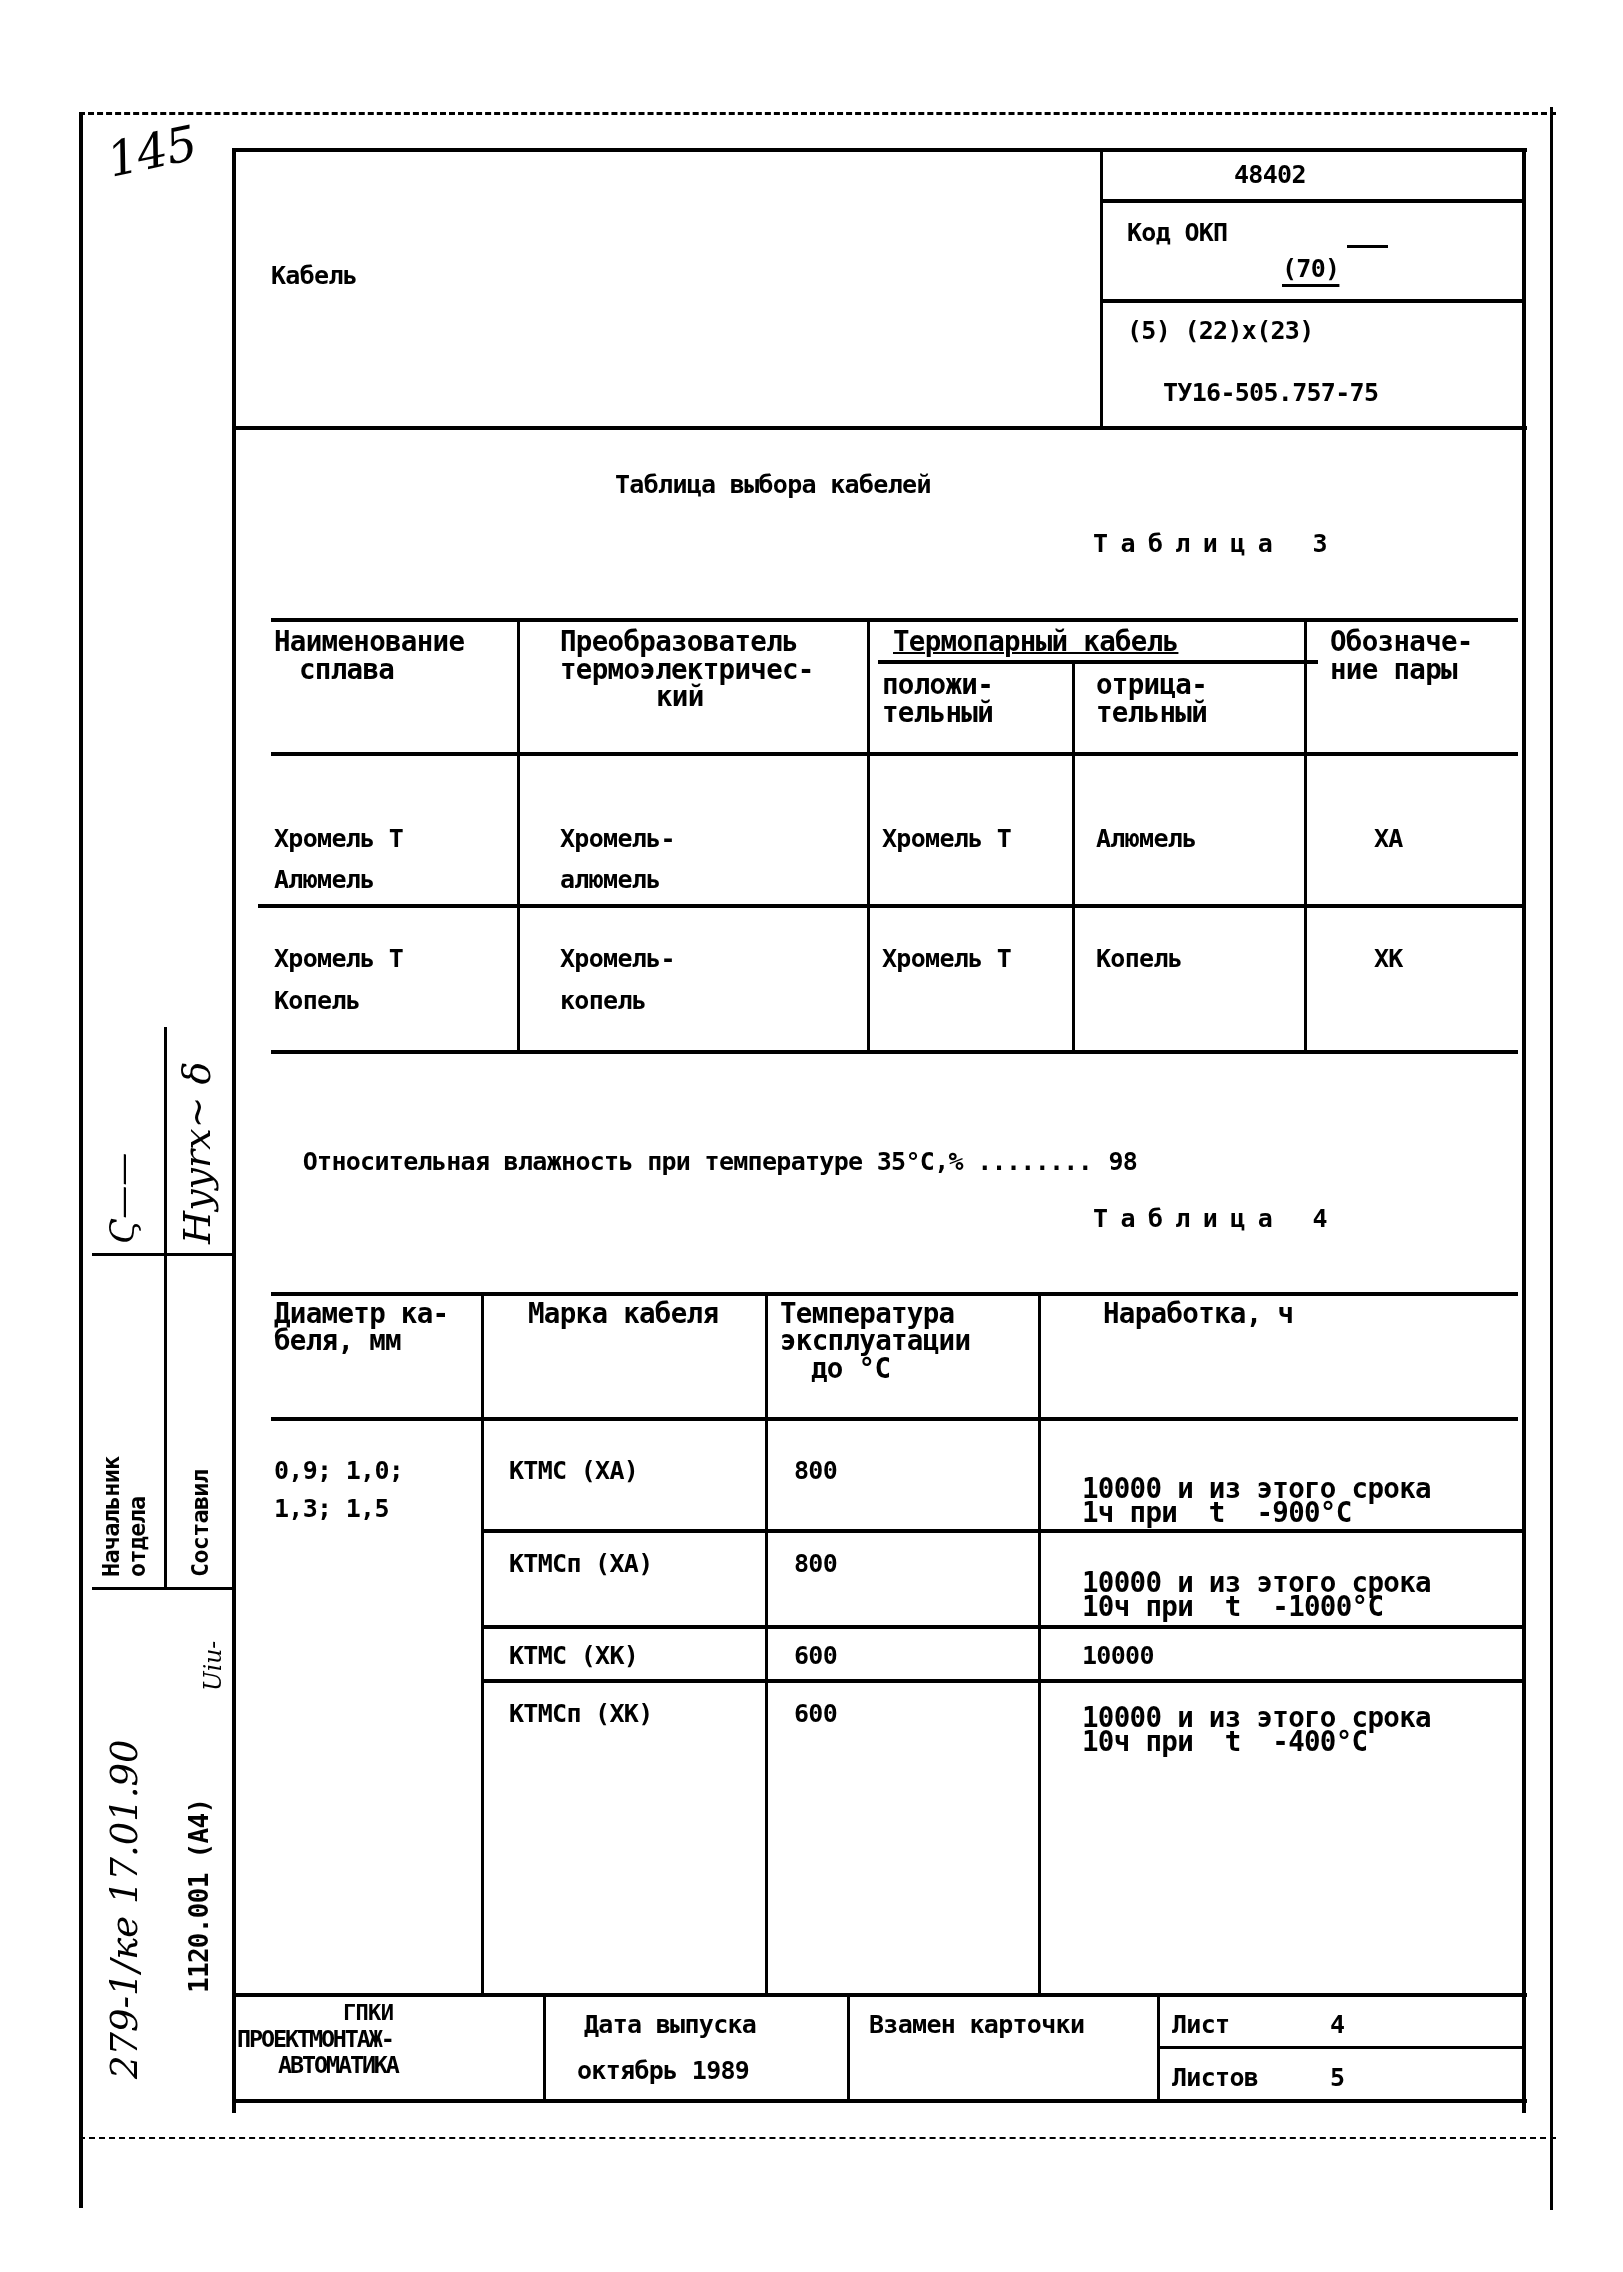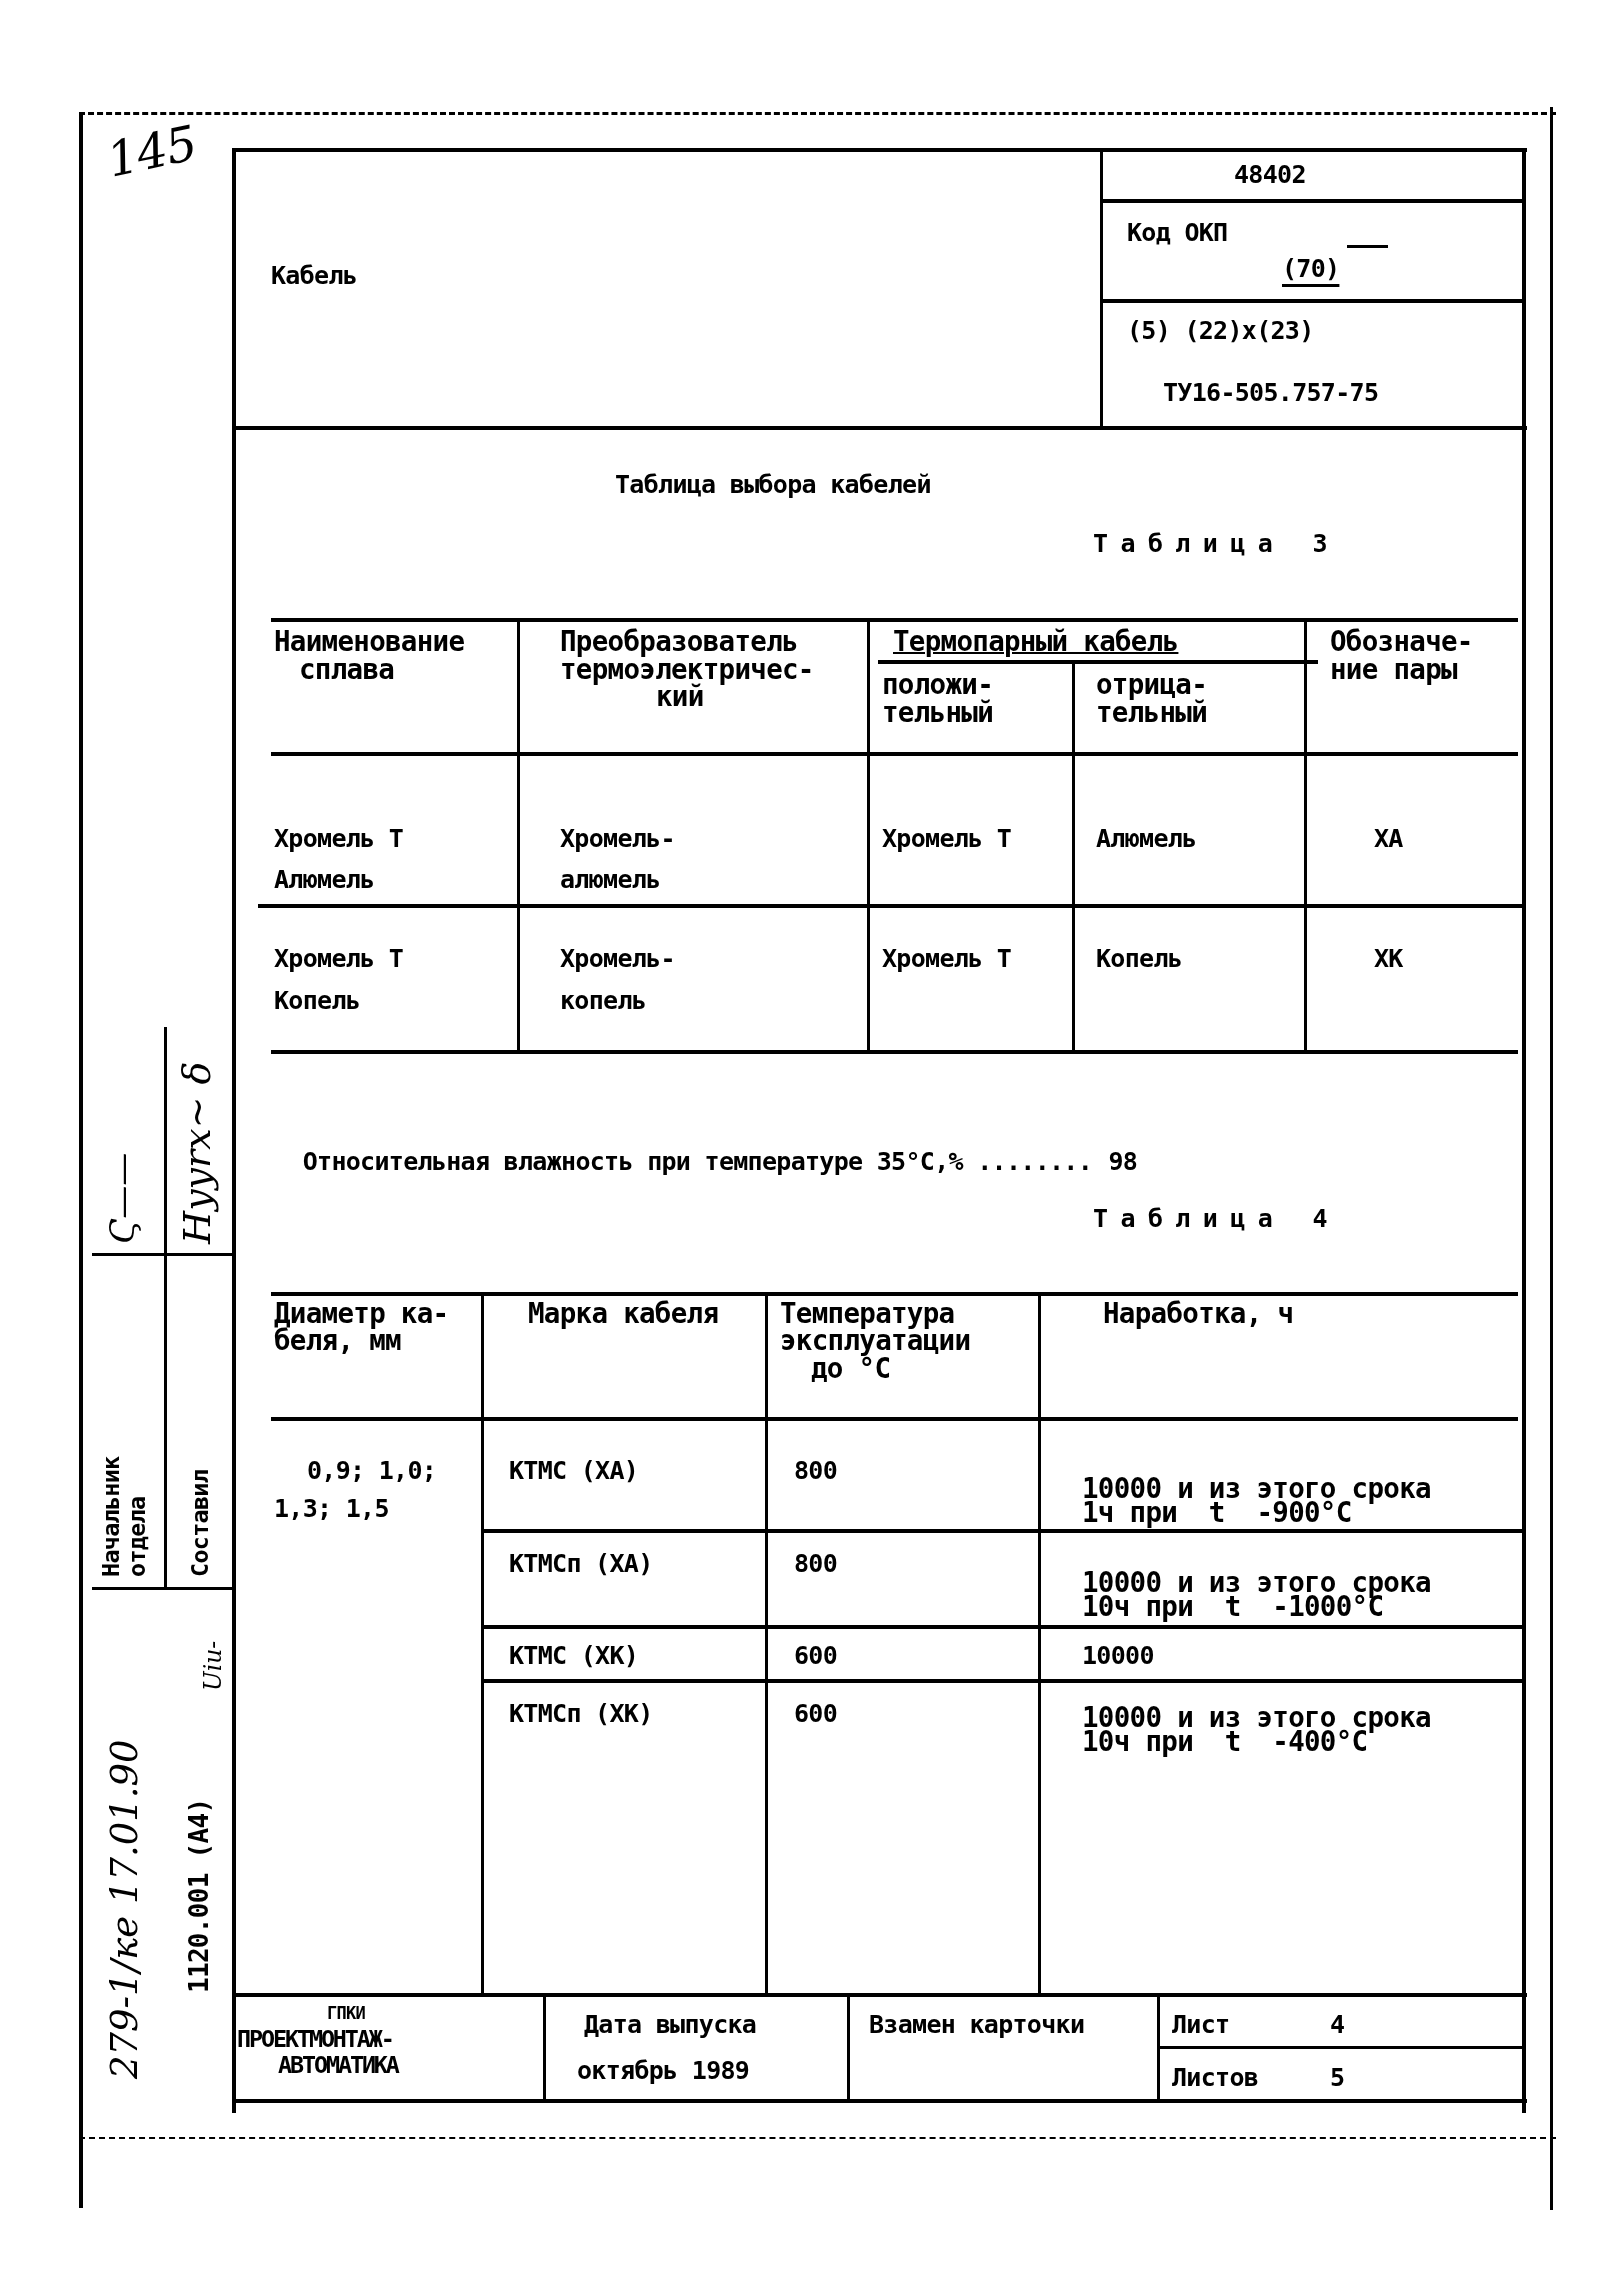--- a/index.html
+++ b/index.html
@@ -119,21 +119,21 @@
   <div class="vline" style="left:1038px;top:1294px;height:701px;"></div>
 
   <div class="tn" style="left:274px;top:1299px;">Диаметр ка-</div>
   <div class="tn" style="left:274px;top:1326px;">беля, мм</div>
   <div class="tn" style="left:528px;top:1299px;">Марка кабеля</div>
   <div class="tn" style="left:780px;top:1299px;text-align:right;">Температура</div>
   <div class="tn" style="left:780px;top:1326px;">эксплуатации</div>
   <div class="tn" style="left:811px;top:1354px;">до °С</div>
   <div class="tn" style="left:1103px;top:1299px;">Наработка, ч</div>
 
-  <div class="t" style="left:274px;top:1453px;margin-left:33px;">0,9; 1,0;</div>
+  <div class="t" style="left:274px;top:1453px;">0,9; 1,0;</div>
   <div class="t" style="left:274px;top:1491px;">1,3; 1,5</div>
 
   <div>
     <div class="t" style="left:509px;top:1453px;">КТМС (ХА)</div>
     <div class="t" style="left:794px;top:1453px;">800</div>
     <div class="tn" style="left:1082px;top:1474px;">10000 и из этого срока</div>
     <div class="tn" style="left:1082px;top:1498px;">1ч при  t  -900°С</div>
   </div>
   <div>
     <div class="t" style="left:509px;top:1546px;">КТМСп (ХА)</div>
@@ -155,21 +155,21 @@
 </section>
 
 <section>
   <div class="hline" style="left:232px;top:1993px;width:1295px;"></div>
   <div class="hline" style="left:232px;top:2099px;width:1295px;"></div>
   <div class="vline" style="left:543px;top:1995px;height:107px;"></div>
   <div class="vline" style="left:847px;top:1995px;height:107px;"></div>
   <div class="vline" style="left:1157px;top:1995px;height:107px;"></div>
   <div class="hthin" style="left:1157px;top:2046px;width:368px;"></div>
 
-  <div class="tn" style="left:327px;top:2000px;font-size:17px;line-height:26px;">ГПКИ</div>
+  <div class="tn" style="left:343px;top:2000px;font-size:22px;line-height:26px;">ГПКИ</div>
   <div class="tn" style="left:237px;top:2026px;font-size:23.4px;line-height:26px;letter-spacing:-2.1px;">ПРОЕКТМОНТАЖ-</div>
   <div class="tn" style="left:278px;top:2052px;font-size:23.4px;line-height:26px;letter-spacing:-2.1px;">АВТОМАТИКА</div>
 
   <div class="t" style="left:584px;top:2007px;">Дата выпуска</div>
   <div class="t" style="left:577px;top:2053px;">октябрь 1989</div>
 
   <div class="t" style="left:869px;top:2007px;">Взамен карточки</div>
 
   <div class="t" style="left:1172px;top:2007px;">Лист</div>
   <div class="t" style="left:1330px;top:2007px;">4</div>

